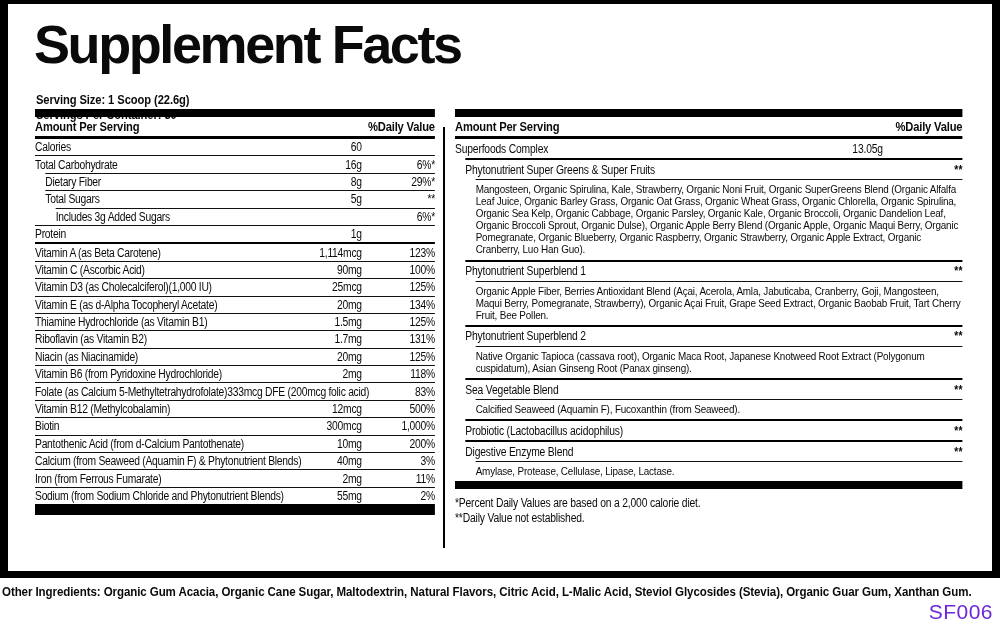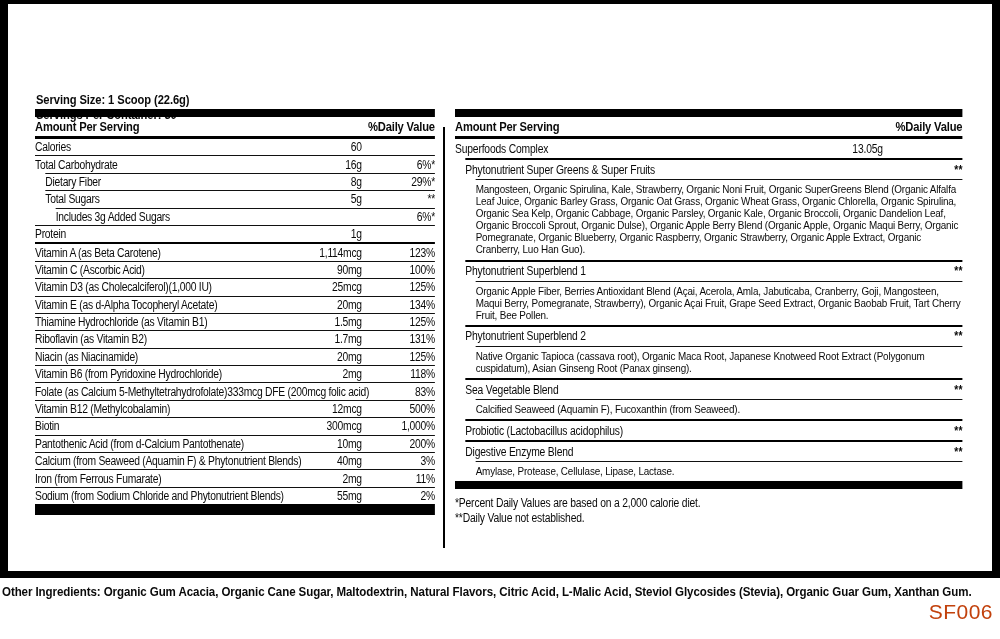--- a/index.html
+++ b/index.html
@@ -41,28 +41,29 @@
   .rrow.first{border-top:none;}
   .rval{position:absolute;left:462px;white-space:nowrap;}
   .rdv{margin-left:auto;white-space:nowrap;font-weight:bold;letter-spacing:0;}
   .rpara{font-size:11.5px;line-height:12.1px;letter-spacing:-.2px;padding:3px 2px 4px 0;
          border-top:1.5px solid #111;text-align:left;}
   .fnotes{margin-top:7px;font-size:12px;line-height:14.5px;letter-spacing:-.2px;}
   
   .other-wrap{position:absolute;left:2px;top:584px;width:1170px;transform:scaleX(.855);
               transform-origin:0 0;font-size:13.5px;font-weight:bold;letter-spacing:-.1px;
               white-space:nowrap;}
-  .code{position:absolute;right:7px;top:600px;font-size:21px;color:#c2410c;letter-spacing:.5px;}
+  .code{position:absolute;right:7px;top:600px;font-size:21px;color:#6d28d9;letter-spacing:.5px;}
 </style>
 </head>
 <body>
 
 <div class="canvas">
   <div class="label-box">
 
+    <h1 class="title">Supplement Facts</h1>
 
     <div class="serving-wrap">
       <div>Serving Size: 1 Scoop (22.6g)</div>
       <div>Servings Per Container: 30</div>
     </div>
 
     <div class="col col-left">
       <div class="scaled lw">
         <div class="topbar"></div>
         <div class="hdr">

